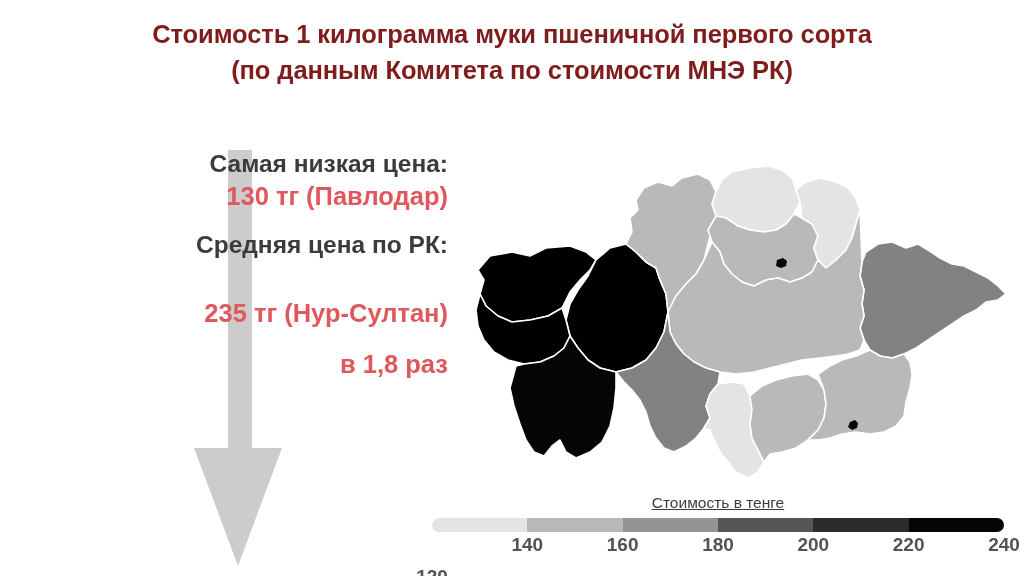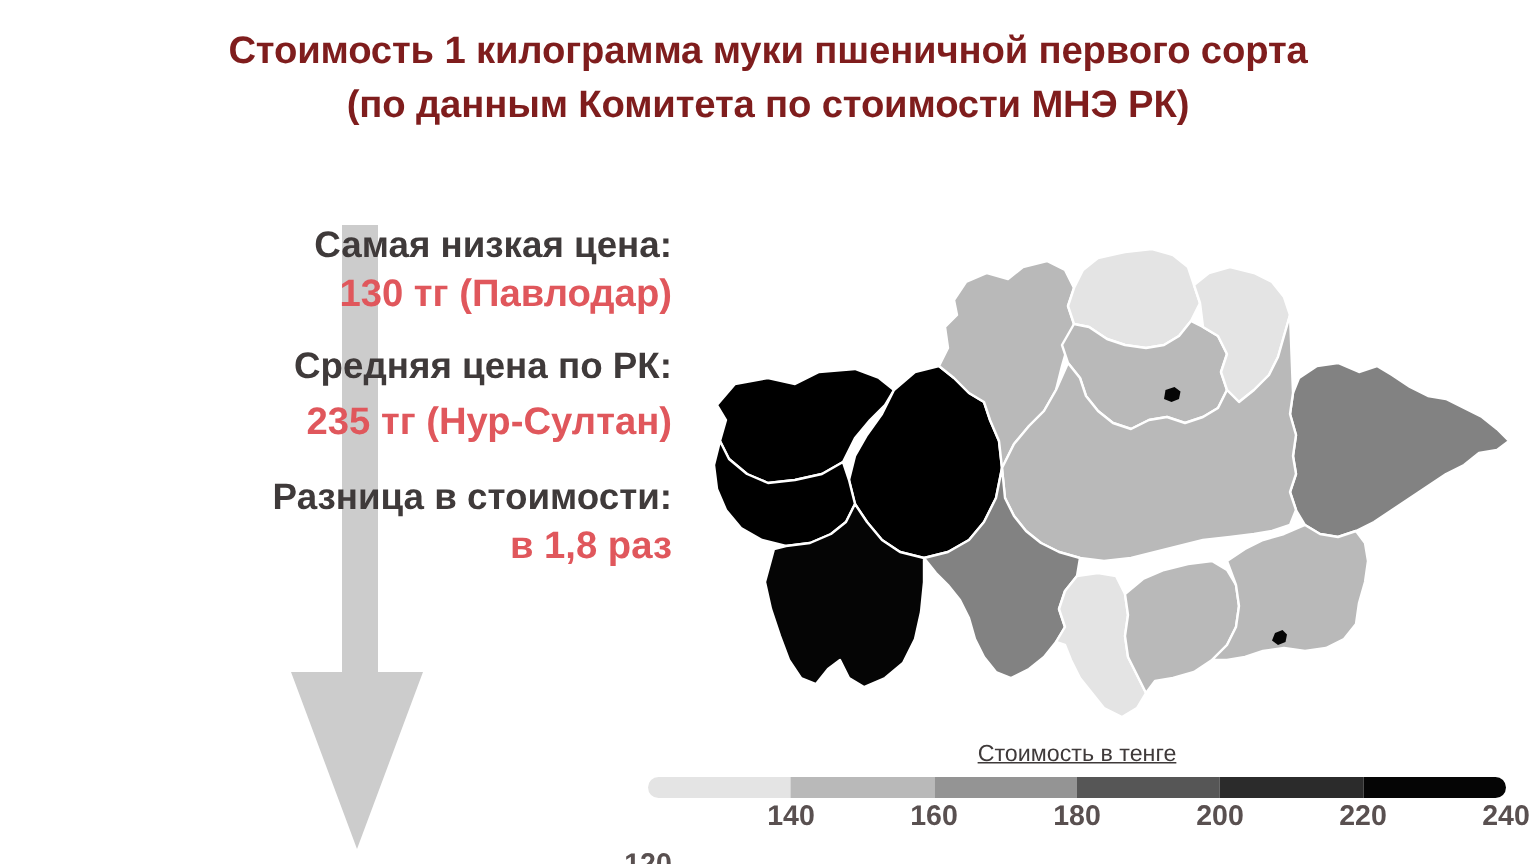--- a/index.html
+++ b/index.html
@@ -49,21 +49,21 @@
     white-space: nowrap;
   }
   .stat-value {
     font-size: 25.5px;
     font-weight: bold;
     color: #e0575c;
     line-height: 1.30;
     white-space: nowrap;
   }
   .stat-group { margin-bottom: 16px; }
-  .stat-group.g2 { margin-bottom: 4px; }
+  .stat-group.g2 { margin-bottom: 36px; }
   .stat-group.g3 { margin-bottom: 18px; }
 
   
   .arrow-layer {
     position: absolute;
     left: 0;
     top: 0;
     width: 1024px;
     height: 576px;
     z-index: 1;
@@ -142,21 +142,20 @@
 
   <div class="stat-group g2">
     <div class="stat-label">Средняя цена по РК:</div>
   </div>
 
   <div class="stat-group g3">
     <div class="stat-value">235 тг (Нур-Султан)</div>
   </div>
 
   <div class="stat-group g4">
-    <div class="stat-label">Разница в стоимости:</div>
     <div class="stat-value">в 1,8 раз</div>
   </div>
 
 </div>
 
 <div class="map-wrap">
   <svg viewBox="0 0 600 330" width="600" height="330">
     <g stroke="#ffffff" stroke-width="1.6" stroke-linejoin="round">
 
       <path d="M64,120 L58,110 L70,96 L92,92 L110,96 L126,88 L150,86 L166,92 L176,100 L170,110

